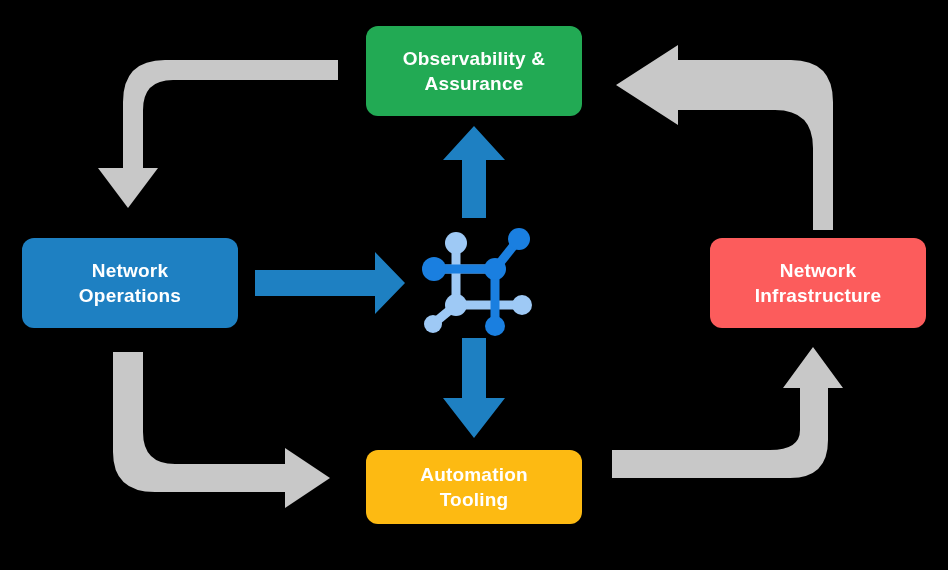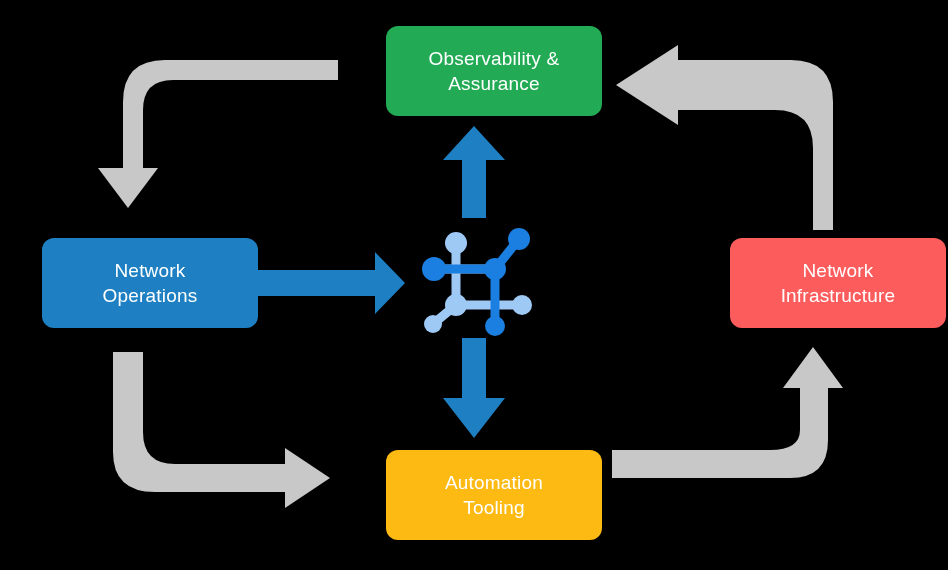--- a/index.html
+++ b/index.html
@@ -24,41 +24,40 @@
   .node-box {
     position: absolute;
     border-radius: 12px;
     display: flex;
     align-items: center;
     justify-content: center;
     text-align: center;
     color: #ffffff;
     font-size: 19px;
     line-height: 1.32;
-    font-weight: 400;
+    font-weight: 700;
     letter-spacing: 0.2px;
     box-sizing: border-box;
     padding: 4px 10px;
     user-select: none;
-    margin-left: 20px;
   }
   #box-observability {
     left: 366px; top: 26px; width: 216px; height: 90px;
     background: #22AA54;
   }
   #box-network-operations {
     left: 22px; top: 238px; width: 216px; height: 90px;
     background: #1E80C2;
   }
   #box-network-infrastructure {
     left: 710px; top: 238px; width: 216px; height: 90px;
     background: #FC5C5C;
   }
   #box-automation-tooling {
-    left: 366px; top: 450px; width: 216px; height: 90px;
+    left: 366px; top: 450px; width: 216px; height: 74px;
     background: #FDBA12;
   }
   .box-label {
     display: block;
     white-space: pre-line;
   }
   svg.layer {
     position: absolute;
     left: 0; top: 0;
     width: 948px;

